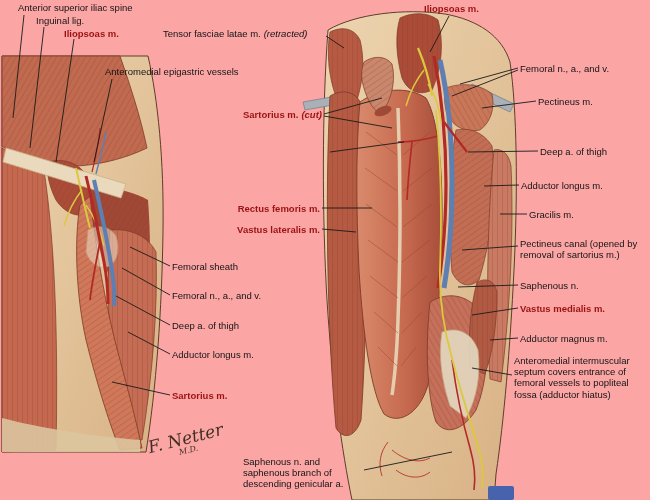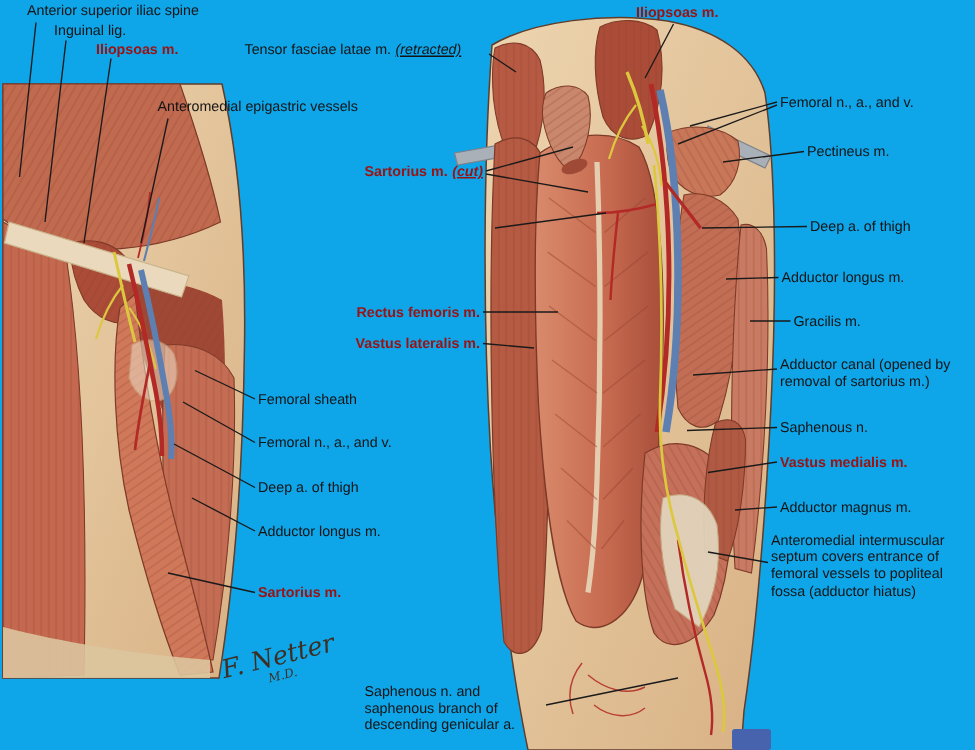--- a/index.html
+++ b/index.html
@@ -1,23 +1,23 @@
 <!DOCTYPE html>
 <html><head>
 <meta charset="utf-8">
 <style>
   html,body{margin:0;padding:0;background:#ffffff;}
-  .plate{position:relative;width:650px;height:500px;background:#0ea5e9;overflow:hidden;
+  .plate{position:relative;width:650px;height:500px;background:#fca5a5;overflow:hidden;
          font-family:"Liberation Sans",sans-serif;}
   .plate svg{position:absolute;left:0;top:0;z-index:1;}
   .lbl{position:absolute;font-size:9.5px;line-height:1.18;color:#141414;white-space:nowrap;z-index:2;}
   .lbl.red{color:#9b1212;font-weight:bold;}
   .lbl.ra{text-align:center;}
   .lbl.wrap{white-space:normal;}
-  .lbl .it{font-style:italic;margin-left:3px;text-decoration:underline;}
+  .lbl .it{font-style:italic;margin-left:3px;}
   .sig{position:absolute;left:148px;top:428px;transform:rotate(-14deg);
        font-family:"DejaVu Serif",serif;font-style:italic;color:#3f2f22;z-index:2;}
   .sig .nm{font-size:17px;display:block;}
   .sig .md{font-size:8px;display:block;text-align:center;margin-top:-2px;}
 </style>
 </head>
 <body>
 
 <div class="plate">
 
@@ -236,21 +236,21 @@
     <span>Sartorius m.</span><span class="it">(cut)</span>
   </div>
   <div class="lbl red ra" style="right:330px;top:203px">Rectus femoris m.</div>
   <div class="lbl red ra" style="right:330px;top:224px">Vastus lateralis m.</div>
 
   <div class="lbl" style="left:520px;top:63px">Femoral n., a., and v.</div>
   <div class="lbl" style="left:538px;top:96px">Pectineus m.</div>
   <div class="lbl" style="left:540px;top:146px">Deep a. of thigh</div>
   <div class="lbl" style="left:521px;top:180px">Adductor longus m.</div>
   <div class="lbl" style="left:529px;top:209px">Gracilis m.</div>
-  <div class="lbl wrap" style="left:520px;top:238px;width:124px">Adductor canal (opened by removal of sartorius m.)</div>
+  <div class="lbl wrap" style="left:520px;top:238px;width:124px">Pectineus canal (opened by removal of sartorius m.)</div>
   <div class="lbl" style="left:520px;top:280px">Saphenous n.</div>
   <div class="lbl red" style="left:520px;top:303px">Vastus medialis m.</div>
   <div class="lbl" style="left:520px;top:333px">Adductor magnus m.</div>
   <div class="lbl wrap" style="left:514px;top:355px;width:134px">Anteromedial intermuscular septum covers entrance of femoral vessels to popliteal fossa (adductor hiatus)</div>
   <div class="lbl wrap" style="left:243px;top:456px;width:120px">Saphenous n. and saphenous branch of descending genicular a.</div>
 
   <div class="sig">
     <span class="nm">F. Netter</span>
     <span class="md">M.D.</span>
   </div>

